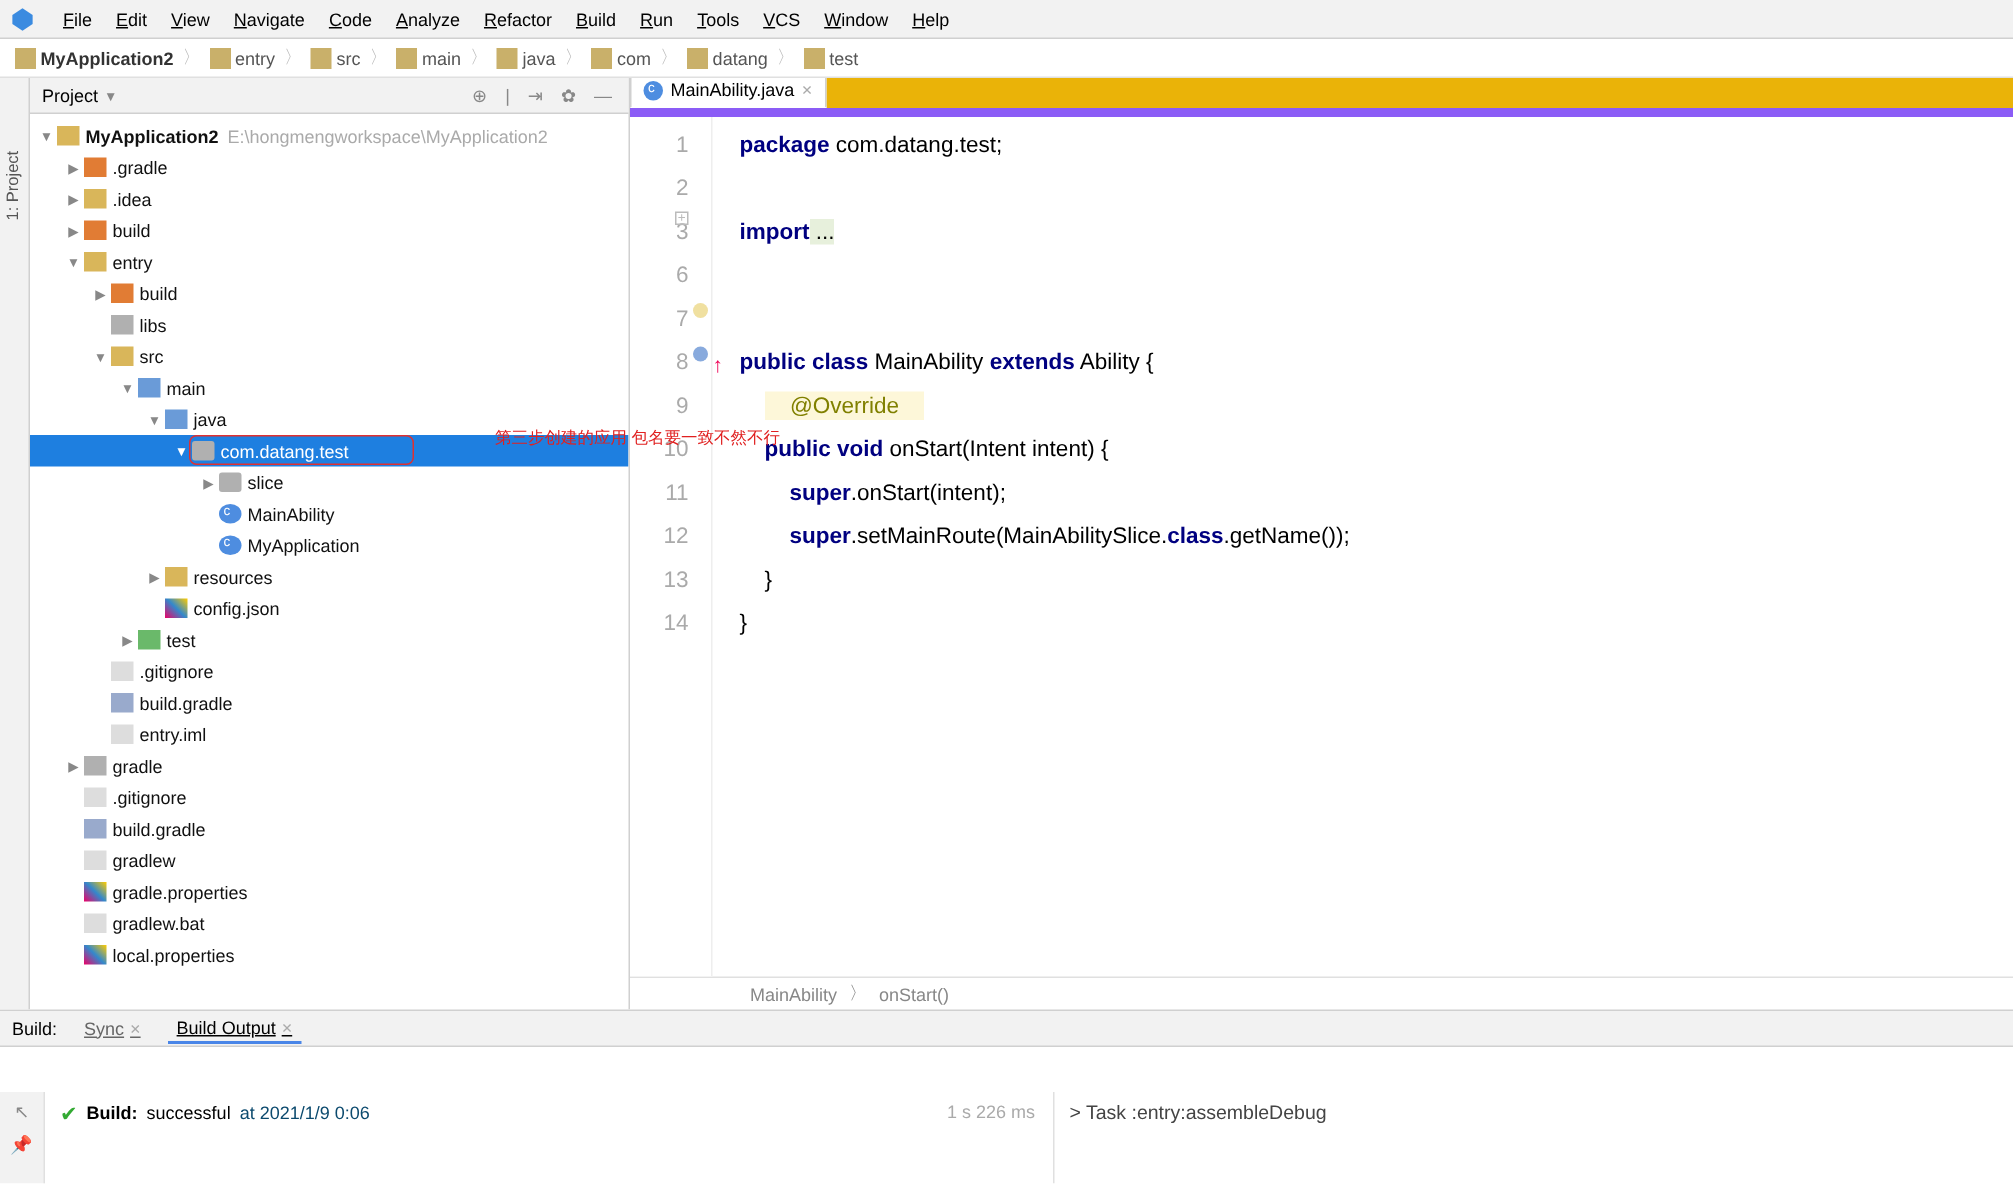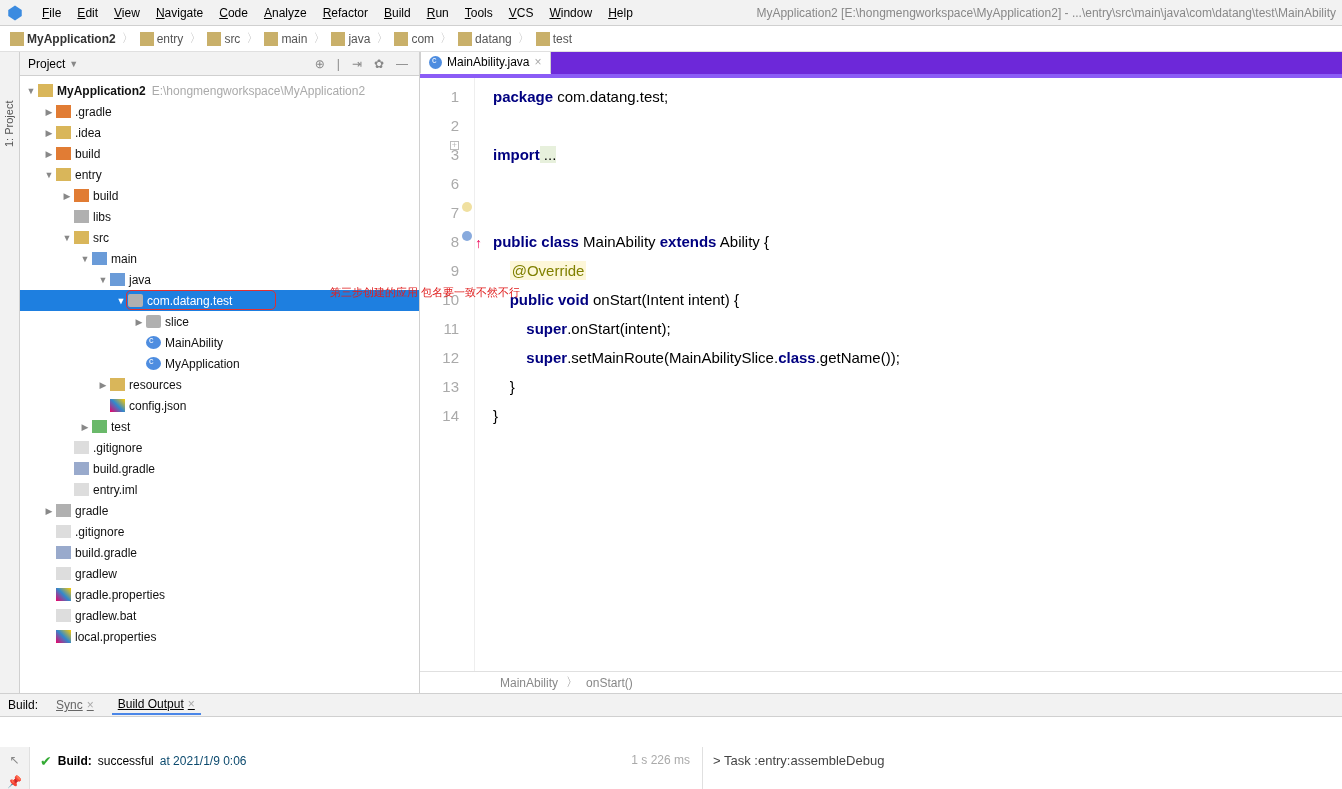--- a/index.html
+++ b/index.html
@@ -35,57 +35,56 @@
 .ic-folder-blue { background:#6a9bd8; }
 .ic-folder-test { background:#6ab96a; }
 .ic-folder-grey { background:#b0b0b0; }
 .ic-package { background:#b0b0b0; border-radius:2px; }
 .ic-class { background:#4e8de0; border-radius:50%; width:13px; height:13px; position:relative;}
 .ic-class::after { content:"c"; color:#fff; font-size:9px; position:absolute; left:3px; top:-1px; }
 .ic-json { background:linear-gradient(45deg,#e06,#38c,#fc0); }
 .ic-file { background:#ddd; }
 .ic-gradle { background:#9ac; }
 .editor-area { flex:1; display:flex; flex-direction:column; position:relative; }
-.tabbar { height:26px; display:flex; align-items:flex-end; background:#6d28d9; border-bottom:4px solid #8b5cf6; }
+.tabbar { height:26px; display:flex; align-items:flex-end; background:#eab308; border-bottom:6px solid #8b5cf6; }
 .tab { height:25px; display:flex; align-items:center; padding:0 8px; background:#fff; border:1px solid #d0d0d0; border-bottom:1px solid #fff; border-top:2px solid #e7a13a; font-size:12px; gap:5px; }
 .tab .cls { color:#aaa; cursor:pointer; }
 .editor-body { flex:1; display:flex; overflow:hidden; font-family:"JetBrains Mono","Consolas",monospace; font-size:15px; }
 .gutter { width:55px; background:#fff; border-right:1px solid #eee; color:#aaa; text-align:right; padding:4px 15px 0 0; line-height:29px; position:relative; }
 .gutter .mk { position:absolute; right:2px; width:10px; height:10px; border-radius:50%; }
 .gutter .m8 { top:calc(29px*4 + 8px); background:#f0e0a0; }
 .gutter .m9 { top:calc(29px*5 + 8px); background:#8ad; }
 .gutter .a9 { position:absolute; right:-8px; top:calc(29px*5 + 6px); color:#e05; font-size:14px;}
 .linecol { position:absolute; left:30px; top:calc(29px*2 + 5px); width:9px; height:9px; border:1px solid #bbb; color:#bbb; font-size:9px; line-height:7px; text-align:center;}
 .code { flex:1; padding:4px 0 0 18px; line-height:29px; white-space:pre; }
 .kw { color:#000080; font-weight:bold; }
-.ann { color:#808000; background:#fdf7d9; padding:1px 2px; }
+.ann { color:#808000; background:#fdf7d9; padding:1px 17px; }
 .crumb-bar { height:22px; border-top:1px solid #e0e0e0; display:flex; align-items:center; padding-left:80px; color:#888; font-size:12px; gap:8px; }
 .anno-overlay { position:absolute; left:-90px; top:230px; color:#e02020; font-size:11px; line-height:20px; pointer-events:none; }
-.bottom { height:96px; border-top:1px solid #d0d0d0; display:flex; flex-direction:column;gap:30px; }
+.bottom { height:116px; border-top:1px solid #d0d0d0; display:flex; flex-direction:column;gap:30px; }
 .bottom-tabs { height:24px; display:flex; align-items:center; background:#f2f2f2; border-bottom:1px solid #d0d0d0; padding-left:8px; gap:12px; font-size:12px; }
 .bottom-tabs .bt { padding:2px 6px; color:#666; display:flex; gap:4px; align-items:center;text-decoration:underline;}
 .bottom-tabs .bt.active { border-bottom:2px solid #4a86e8; color:#000;}
 .bottom-body { flex:1; display:flex; }
 .bb-left { width:30px; background:#f2f2f2; border-right:1px solid #e0e0e0; display:flex; flex-direction:column; align-items:center; padding-top:6px; gap:8px; color:#888;}
 .bb-mid { flex:1; padding:6px 10px; font-size:12px; position:relative;}
 .bb-mid .status { display:flex; gap:6px; align-items:center;}
 .bb-mid .ok { color:#3a3; font-size:14px;}
 .bb-mid .time { color:#aaa; position:absolute; right:12px; top:6px;}
 .bb-right { width:640px; border-left:1px solid #e0e0e0; padding:6px 10px; font-family:monospace; font-size:13px; color:#444;}
 svg.logo path { fill:#3b8be0; }
 </style>
 </head>
 <body>
 
 <div class="menubar">
   <svg class="logo" viewBox="0 0 24 24">
       <path d="M12 2L3 8v8l9 6 9-6V8z"></path>
     </svg>
   <span id="menu-items"><span class="mi"><u>F</u>ile</span><span class="mi"><u>E</u>dit</span><span class="mi"><u>V</u>iew</span><span class="mi"><u>N</u>avigate</span><span class="mi"><u>C</u>ode</span><span class="mi"><u>A</u>nalyze</span><span class="mi"><u>R</u>efactor</span><span class="mi"><u>B</u>uild</span><span class="mi"><u>R</u>un</span><span class="mi"><u>T</u>ools</span><span class="mi"><u>V</u>CS</span><span class="mi"><u>W</u>indow</span><span class="mi"><u>H</u>elp</span></span>
-  <span class="wintitle">MyApplication2 [E:\hongmengworkspace\MyApplication2] - ...\entry\src\main\java\com\datang\test\MainAbility</span>
 </div>
 
 <div class="breadcrumbs" id="bc-row">
     <span class="bc bold"><span class="ic"></span>MyApplication2</span>
     <span class="bc-sep">〉</span>
     <span class="bc"><span class="ic"></span>entry</span>
     <span class="bc-sep">〉</span>
     <span class="bc"><span class="ic"></span>src</span>
     <span class="bc-sep">〉</span>
     <span class="bc"><span class="ic"></span>main</span>

